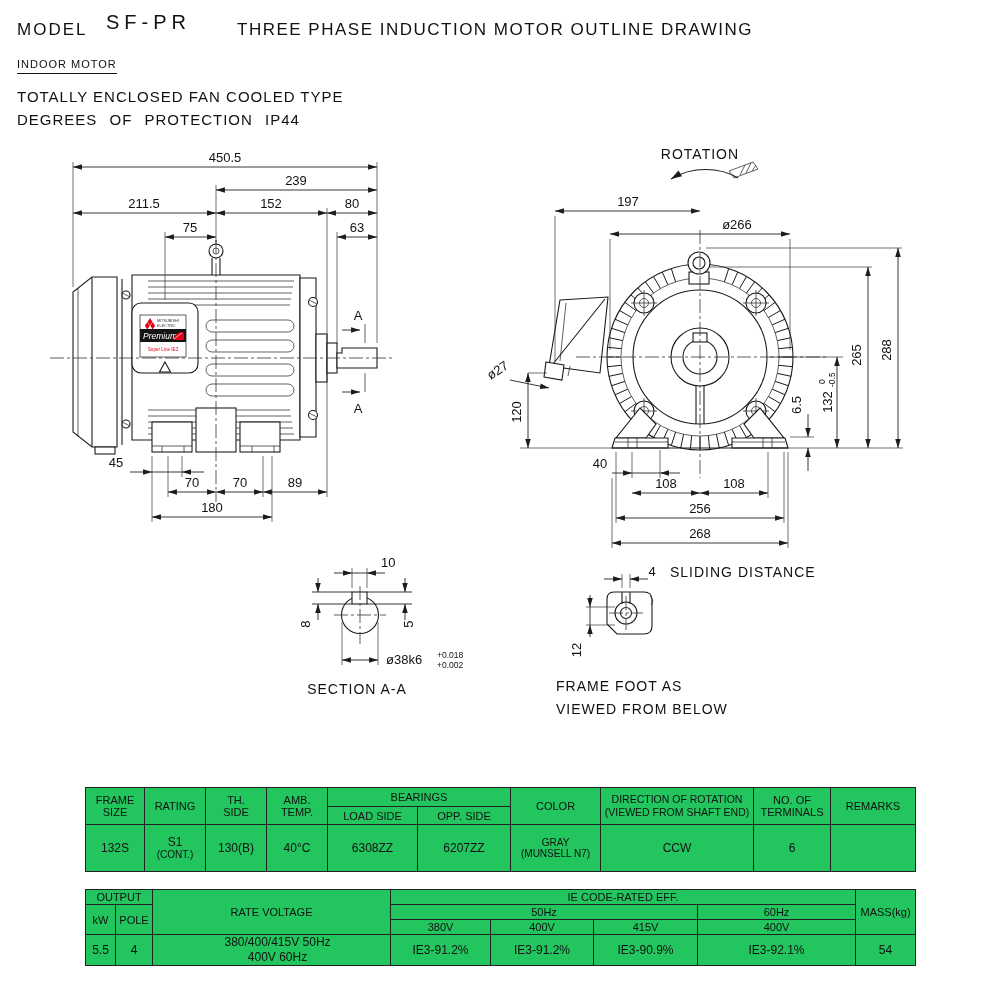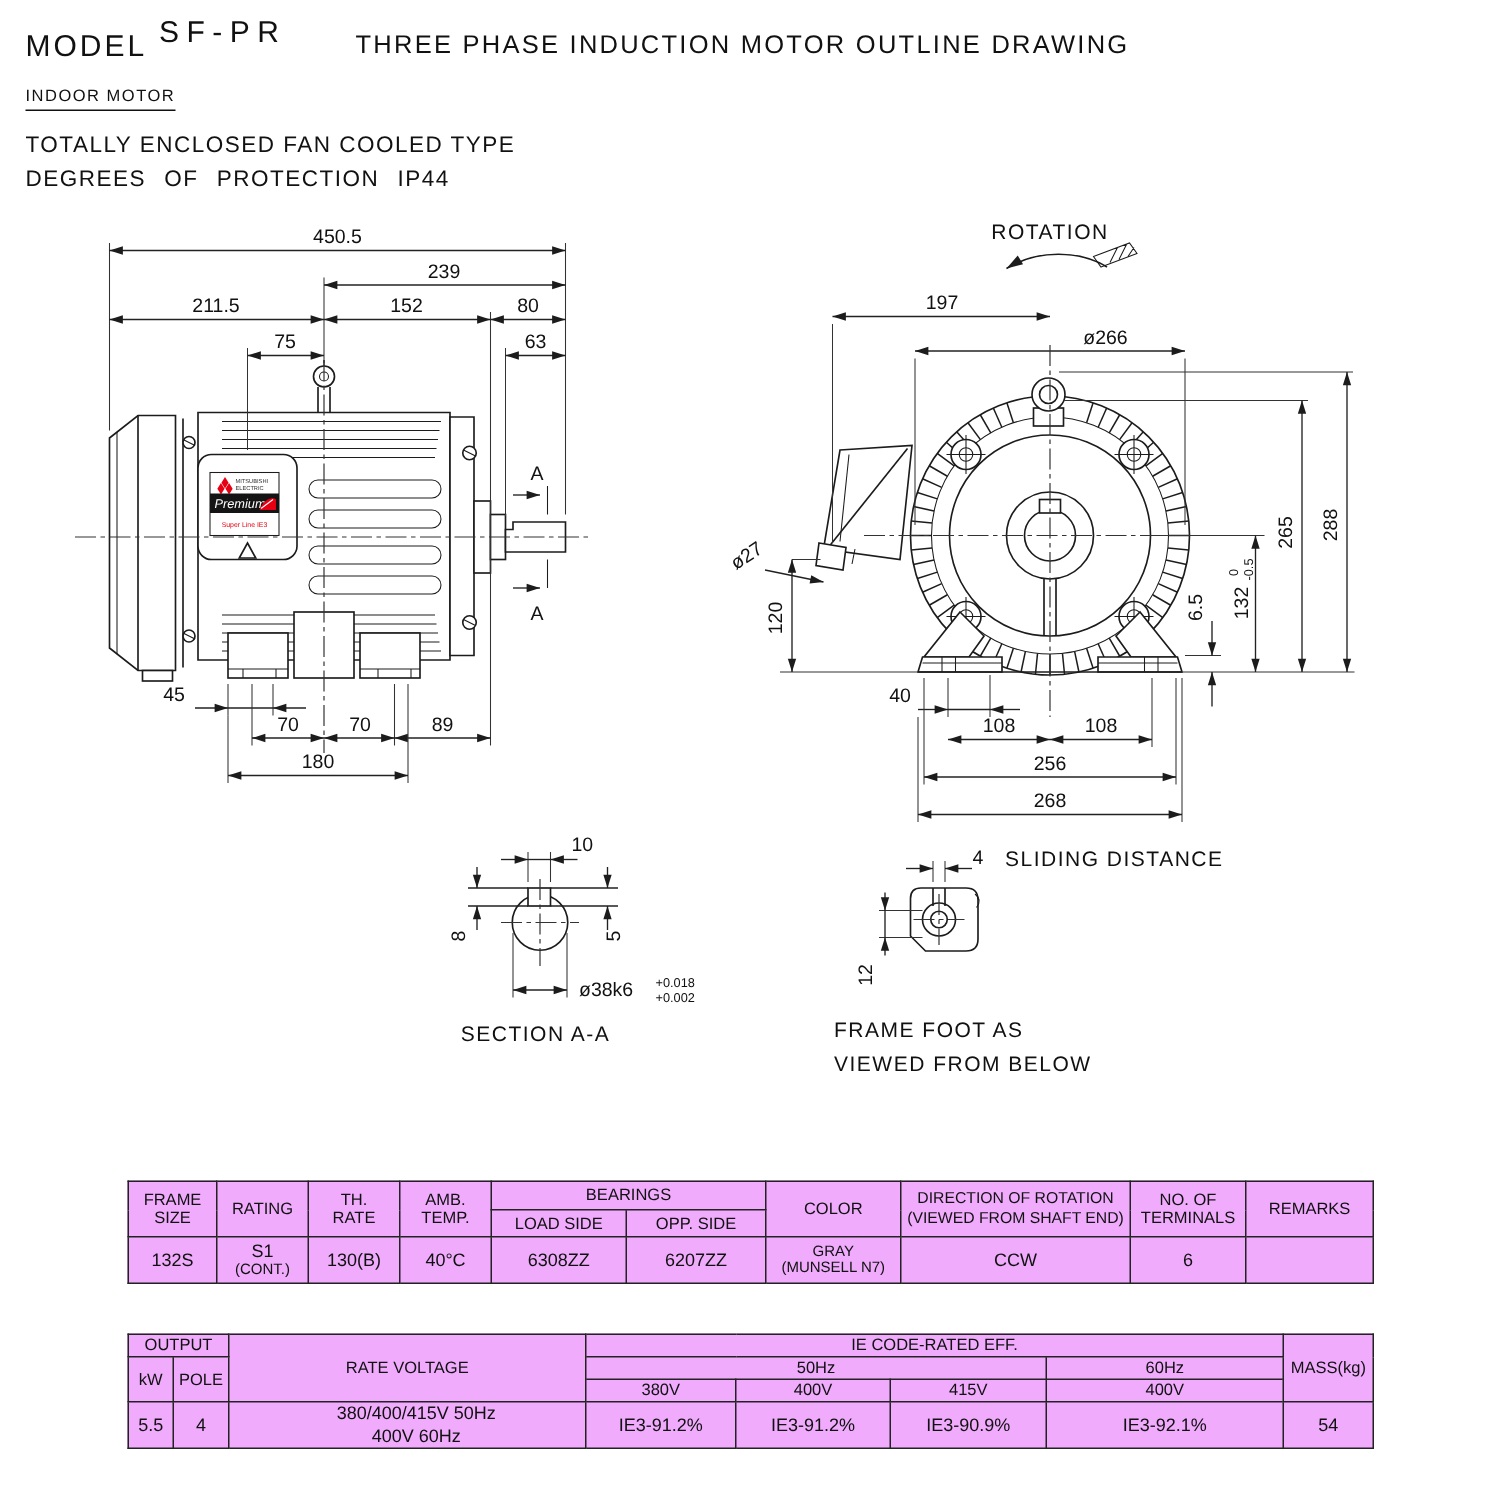--- a/index.html
+++ b/index.html
@@ -1,47 +1,47 @@
 <!DOCTYPE html>
 <html><head>
 <meta charset="utf-8">
 <style>
   html,body{margin:0;padding:0;background:#fff;}
   body{width:1000px;height:1000px;position:relative;font-family:"Liberation Sans",sans-serif;color:#111;}
   .abs{position:absolute;white-space:nowrap;}
   
-  .model-label{left:17px;top:20px;font-size:20px;letter-spacing:2px;}
+  .model-label{left:17px;top:20px;font-size:17px;letter-spacing:2px;}
   .model-code{left:106px;top:11px;font-size:20px;letter-spacing:5px;}
   .main-title{left:237px;top:20px;font-size:17px;letter-spacing:1.5px;}
   .sub1{left:17px;top:58px;font-size:11px;letter-spacing:1px;border-bottom:1.6px solid #111;padding-bottom:3px;}
   .sub2{left:17px;top:88px;font-size:15px;letter-spacing:1px;}
   .sub3{left:17px;top:111px;font-size:15px;letter-spacing:1px;word-spacing:7px;}
   
   svg#drw{position:absolute;left:0;top:0;}
   .o{fill:none;stroke:#1c1c1c;stroke-width:1.1;}
   .ow{fill:#fff;stroke:#1c1c1c;stroke-width:1.1;}
   .thin{fill:none;stroke:#1c1c1c;stroke-width:0.7;}
   .ext{fill:none;stroke:#333;stroke-width:0.7;}
   .dln{fill:none;stroke:#222;stroke-width:0.9;}
   .cl{fill:none;stroke:#333;stroke-width:0.8;stroke-dasharray:14 3 3 3;}
   #fin-ticks line{stroke:#1c1c1c;stroke-width:1;}
   text.d{font-size:13px;fill:#111;}
   text.cap{font-size:14px;fill:#111;letter-spacing:1px;}
   text.tol{font-size:8.5px;fill:#111;}
   text.np{fill:#333;}
   .mid{text-anchor:middle;}
   
-  table{position:absolute;border-collapse:collapse;background:#f0abfc;table-layout:fixed;padding-left:32px;}
+  table{position:absolute;border-collapse:collapse;background:#22c55e;table-layout:fixed;padding-left:32px;}
   th,td{border:1px solid #222;font-weight:normal;text-align:center;vertical-align:middle;padding:0;overflow:hidden;}
   #t1{left:85px;top:787px;width:830px;}
   #t1 th{font-size:11px;}
   #t1 td{font-size:12px;}
   #t1 tr.h1{height:19px;}
   #t1 tr.h2{height:18px;}
-  #t1 tr.data{height:31px;}
+  #t1 tr.data{height:47px;}
   #t2{left:85px;top:889px;width:830px;}
   #t2 th{font-size:11px;}
   #t2 td{font-size:12px;}
   #t2 tr.h{height:15px;}
   #t2 tr.data{height:31px;}
   .xs{font-size:10px;line-height:1.15;}
   .hs{font-size:10.5px;line-height:1.25;}
   td.lft{text-align:center;padding-left:12px;line-height:1.25;}
 </style>
 </head>
@@ -452,21 +452,21 @@
   </colgroup>
   <tbody>
       <tr class="h1">
     <th rowspan="2">
           <div>FRAME</div>
           <div>SIZE</div>
         </th>
     <th rowspan="2">RATING</th>
     <th rowspan="2">
           <div>TH.</div>
-          <div>RATE</div>
+          <div>SIDE</div>
         </th>
     <th rowspan="2">
           <div>AMB.</div>
           <div>TEMP.</div>
         </th>
     <th colspan="2">BEARINGS</th>
     <th rowspan="2">COLOR</th>
     <th rowspan="2">
           <div class="hs">DIRECTION OF ROTATION</div>
           <div class="hs">(VIEWED FROM SHAFT END)</div>

